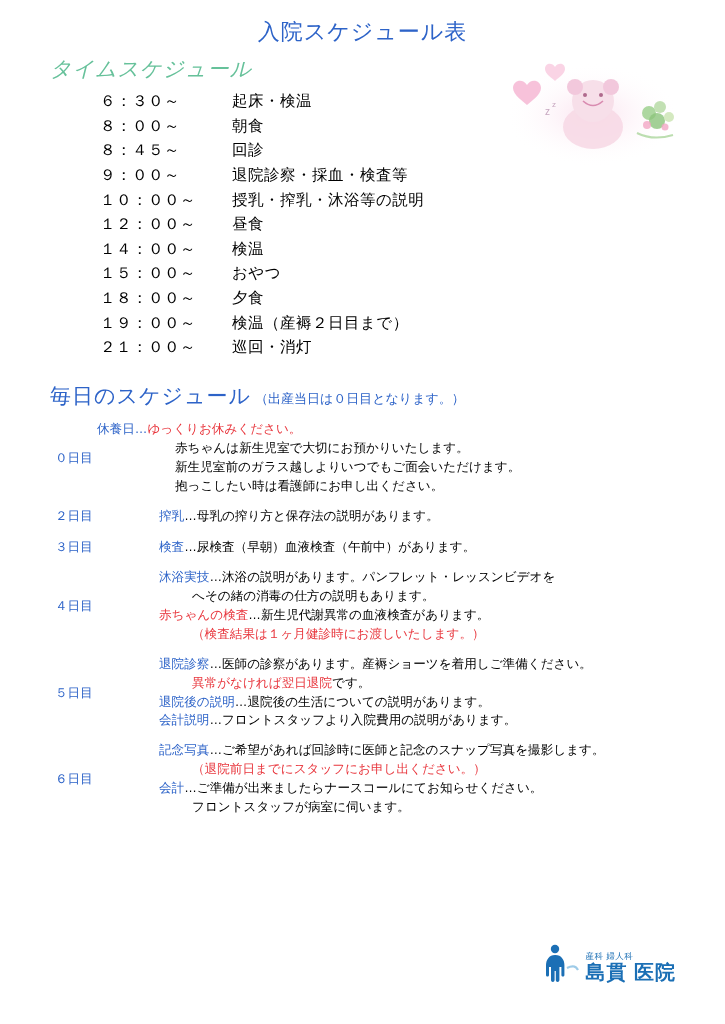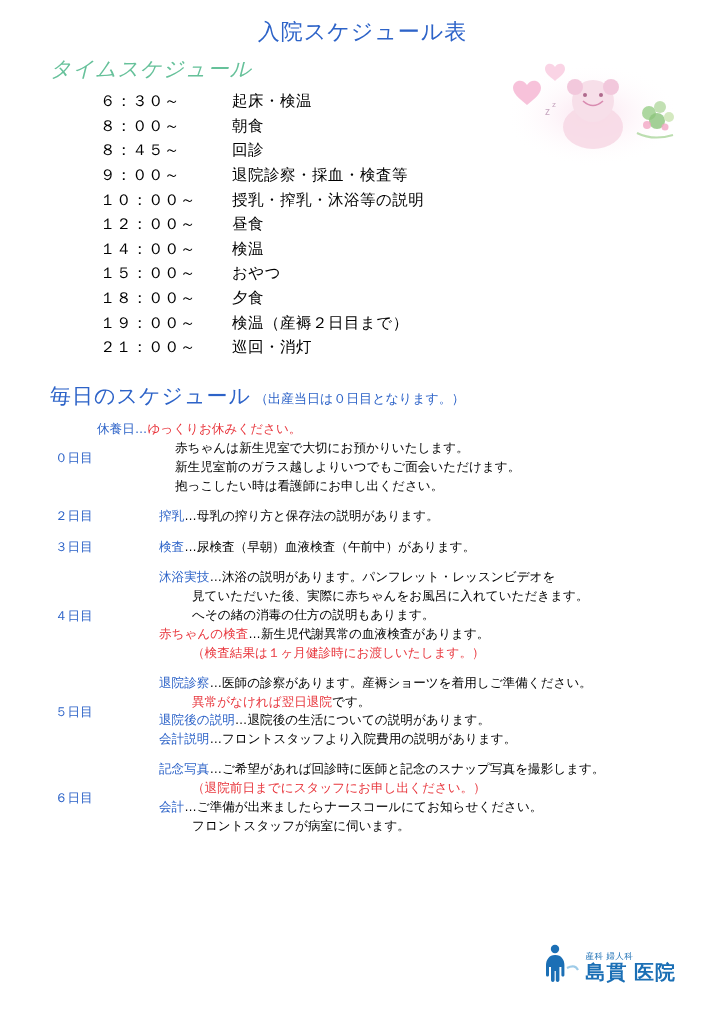--- a/index.html
+++ b/index.html
@@ -241,21 +241,20 @@
       <div class="day-row">
         <div class="day-label">３日目</div>
         <div class="day-body">
           <p class="indent1"><span class="blue">検査</span><span class="black">…尿検査（早朝）血液検査（午前中）があります。</span></p>
         </div>
       </div>
       <div class="day-row">
         <div class="day-label">４日目</div>
         <div class="day-body">
           <p class="indent1"><span class="blue">沐浴実技</span><span class="black">…沐浴の説明があります。パンフレット・レッスンビデオを</span></p>
-          <p class="indent3"><span class="black">見ていただいた後、実際に赤ちゃんをお風呂に入れていただきます。</span></p>
           <p class="indent3"><span class="black">へその緒の消毒の仕方の説明もあります。</span></p>
           <p class="indent1"><span class="red">赤ちゃんの検査</span><span class="black">…新生児代謝異常の血液検査があります。</span></p>
           <p class="indent3"><span class="red">（検査結果は１ヶ月健診時にお渡しいたします。）</span></p>
         </div>
       </div>
       <div class="day-row">
         <div class="day-label">５日目</div>
         <div class="day-body">
           <p class="indent1"><span class="blue">退院診察</span><span class="black">…医師の診察があります。産褥ショーツを着用しご準備ください。</span></p>
           <p class="indent3"><span class="red">異常がなければ翌日退院</span><span class="black">です。</span></p>

